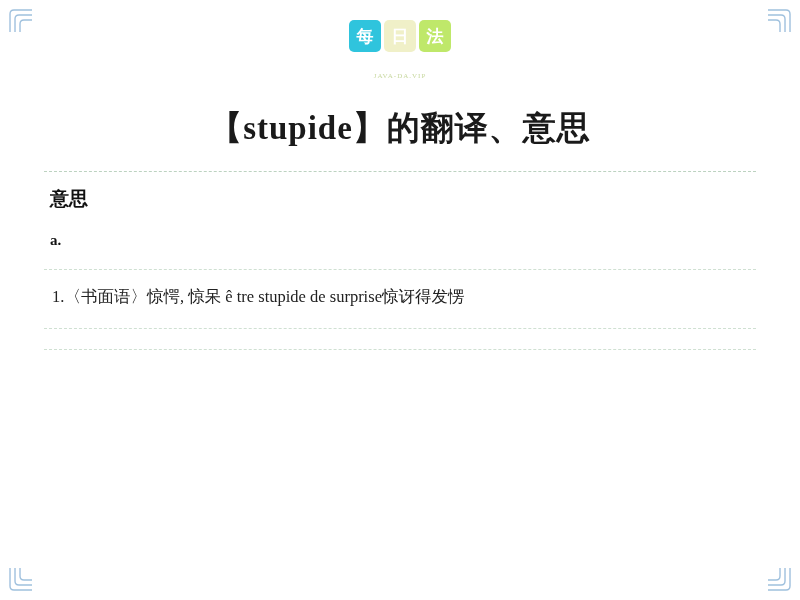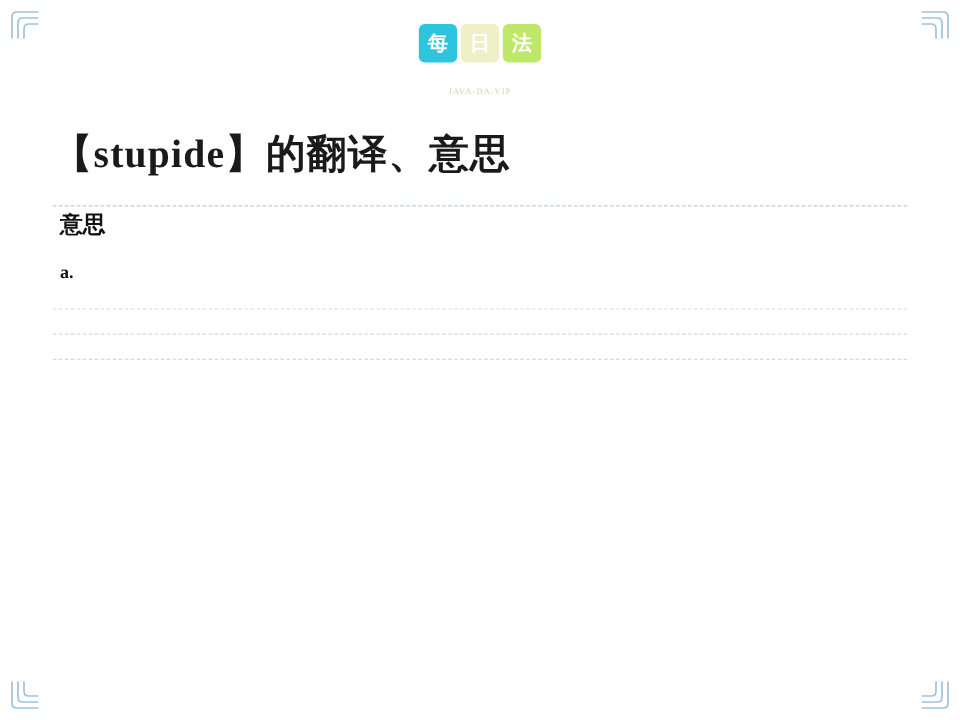--- a/index.html
+++ b/index.html
@@ -68,21 +68,21 @@
   .badge-3 { background: #bfe86a; }
   .logo-sub {
     margin-top: 20px;
     font-family: "Liberation Serif", serif;
     font-size: 7px;
     letter-spacing: 1px;
     color: #c8d8a0;
   }
 
   h1.title {
-    text-align: left;
+    text-align: center;
     font-family: "Liberation Serif", serif;
     font-size: 33px;
     font-weight: bold;
     color: #1a1a1a;
     margin: 26px 0 0 0;
     letter-spacing: 1px;
   }
   h1.title .latin {
     font-family: "Liberation Serif", serif;
   }
@@ -181,24 +181,25 @@
     <div class="logo-sub">JAVA-DA.VIP</div>
   </div>
 
   <h1 class="title">
     <span>【</span><span class="latin">stupide</span><span>】</span><span>的翻译、意思</span>
   </h1>
 
 
   <div class="divider"></div>
 
-  <div style="margin-top:2px;">
+  <div style="margin-top:14px;">
     <div class="section-head">意思</div>
     <div class="sense-label">a.</div>
   </div>
 
   <div class="divider divider-light"></div>
+  <div class="entry">1.〈书面语〉惊愕, 惊呆 ê tre stupide de surprise惊讶得发愣</div>
 
   <div class="divider divider-light"></div>
 
   <div class="divider divider-light"></div>
 
 </div>
 
 </body></html>

